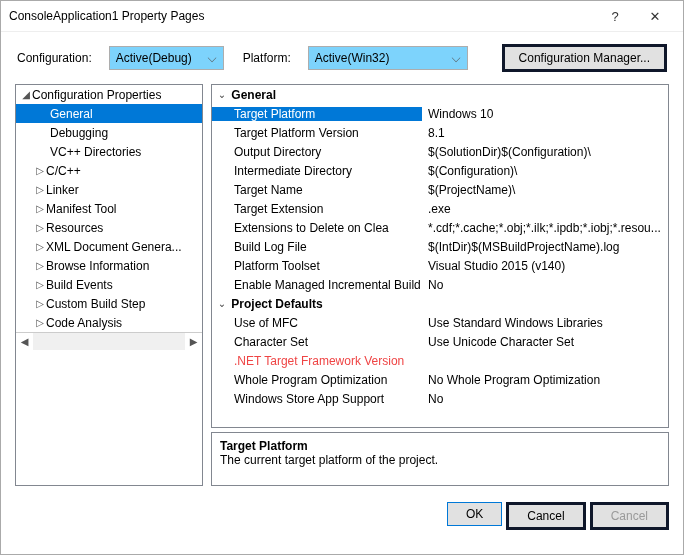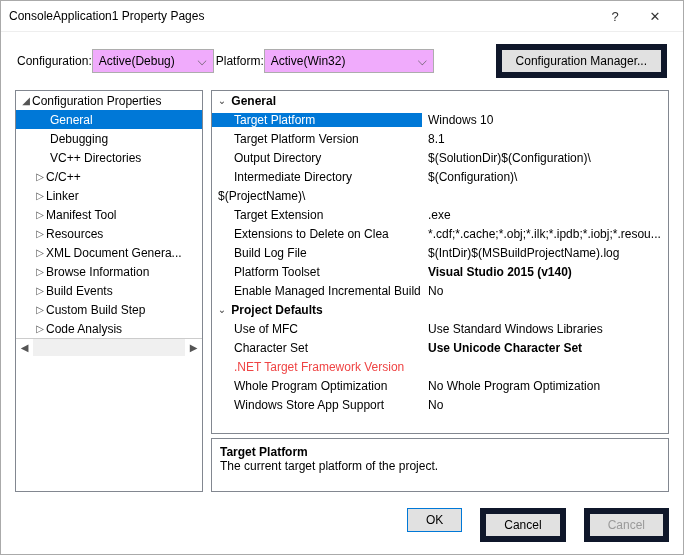--- a/index.html
+++ b/index.html
@@ -1,47 +1,47 @@
 <!DOCTYPE html>
 <html><head>
 <meta charset="utf-8">
 <style>
   html,body{margin:0;padding:0;font-family:"Segoe UI",Arial,sans-serif;font-size:12px;color:#000;background:#fff}
   .dlg{width:684px;height:555px;box-sizing:border-box;border:1px solid #aaa;display:flex;flex-direction:column}
   .titlebar{height:30px;display:flex;align-items:center;padding:0 8px;border-bottom:1px solid #eee}
   .titlebar .title{flex:1;font-size:12px}
   .titlebar .tbtn{width:40px;text-align:center;font-size:13px;color:#333;cursor:pointer}
-  .toprow{display:flex;align-items:center;gap:0;padding:12px 16px}
+  .toprow{display:flex;align-items:center;gap:17px;padding:12px 16px}
   .lbl{font-size:12px}
-  .combo{display:flex;align-items:center;justify-content:space-between;border:1px solid #adadad;height:22px;padding:0 6px;background:#f0abfc}
+  .combo{display:flex;align-items:center;justify-content:space-between;border:1px solid #adadad;height:22px;padding:0 6px;background:#7dd3fc}
   .combo .caret{color:#555}
-  .btn{border:6px solid #0f172a;height:22px;padding:0 14px;background:#e1e1e1;display:flex;align-items:center;white-space:nowrap}
+  .btn{border:3px solid #0f172a;height:22px;padding:0 14px;background:#e1e1e1;display:flex;align-items:center;white-space:nowrap}
   .btn.small{padding:0 18px}
   .body{flex:1;display:flex;gap:8px;padding:0 14px 8px 14px;min-height:0}
   .tree{width:188px;border:1px solid #828790;background:#fff;overflow:auto;box-sizing:border-box}
   .tree-item{display:flex;align-items:center;height:19px;padding:0 4px;white-space:nowrap}
   .tree-item.hd{font-size:12px}
   .tree-item.sel{background:#0078d7;color:#fff}
   .tri{width:12px;text-align:center;font-size:10px;color:#555}
   .indent1{padding-left:18px}
   .indent2{padding-left:34px}
   .right{flex:1;display:flex;flex-direction:column;min-height:0}
   .grid{flex:1;border:1px solid #828790;overflow:auto;box-sizing:border-box}
   .sect{display:flex;align-items:center;height:19px;padding:0 4px}
   .sect .tri{color:#444}
   .sect b{font-weight:600}
   .row{display:flex;align-items:center;height:19px;font-size:12px}
   .row .key{width:210px;padding-left:22px;box-sizing:border-box;white-space:nowrap;overflow:hidden;text-overflow:ellipsis}
   .row .val{flex:1;padding-left:6px;white-space:nowrap;overflow:hidden;text-overflow:ellipsis}
   .row.sel .key{background:#0078d7;color:#fff}
   .row.disabled{color:#ef4444}
-  .bold{font-weight:700}
+  .bold{font-weight:400}
   .desc{border:1px solid #828790;border-top:1px solid #828790;margin-top:4px;padding:6px 8px;height:54px;box-sizing:border-box}
   .desc .dh{font-weight:600}
-  .footer{display:flex;justify-content:flex-end;gap:18px;padding:8px 14px 12px 14px}
+  .footer{display:flex;justify-content:flex-end;gap:4px;padding:8px 14px 24px 14px}
   .btn.primary{background:#e1e1e1;border:1px solid #0078d7}
   .btn.disabled{color:#9a9a9a}
   .hscroll{height:17px;display:flex;align-items:center;border-top:1px solid #ccc}
   .hscroll .arw{width:17px;text-align:center;color:#555;font-size:10px}
   .hscroll .track{flex:1;height:17px;background:#f0f0f0}
 </style>
 </head>
 <body>
 
 <div class="dlg">
@@ -142,20 +142,21 @@
           </div>
           <div class="row">
             <span class="key">Output Directory</span>
             <span class="val ">$(SolutionDir)$(Configuration)\</span>
           </div>
           <div class="row">
             <span class="key">Intermediate Directory</span>
             <span class="val ">$(Configuration)\</span>
           </div>
           <div class="row">
+            <span class="key">Target Name</span>
             <span class="val ">$(ProjectName)\</span>
           </div>
           <div class="row">
             <span class="key">Target Extension</span>
             <span class="val ">.exe</span>
           </div>
           <div class="row">
             <span class="key">Extensions to Delete on Clea</span>
             <span class="val ">*.cdf;*.cache;*.obj;*.ilk;*.ipdb;*.iobj;*.resou...</span>
           </div>

